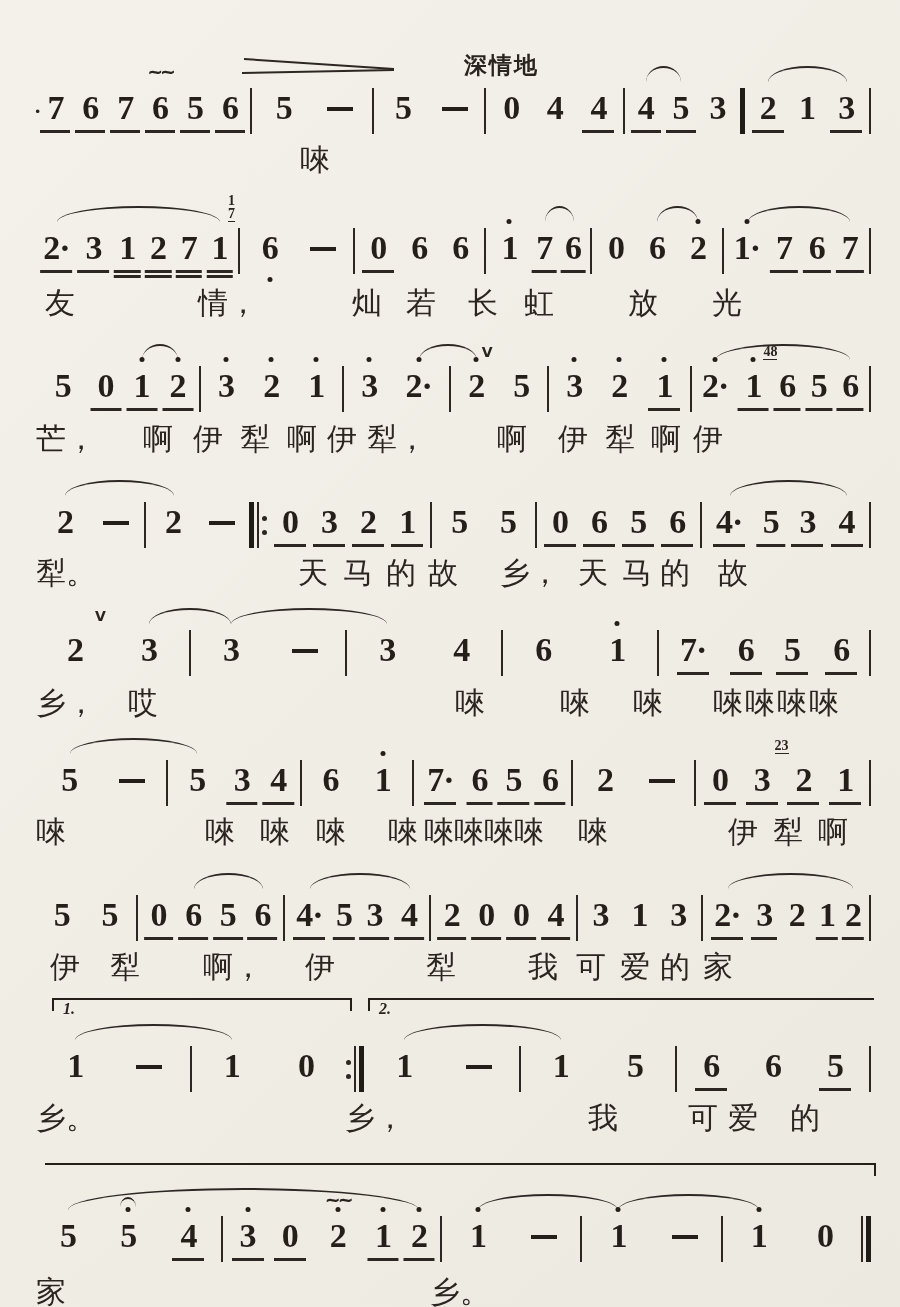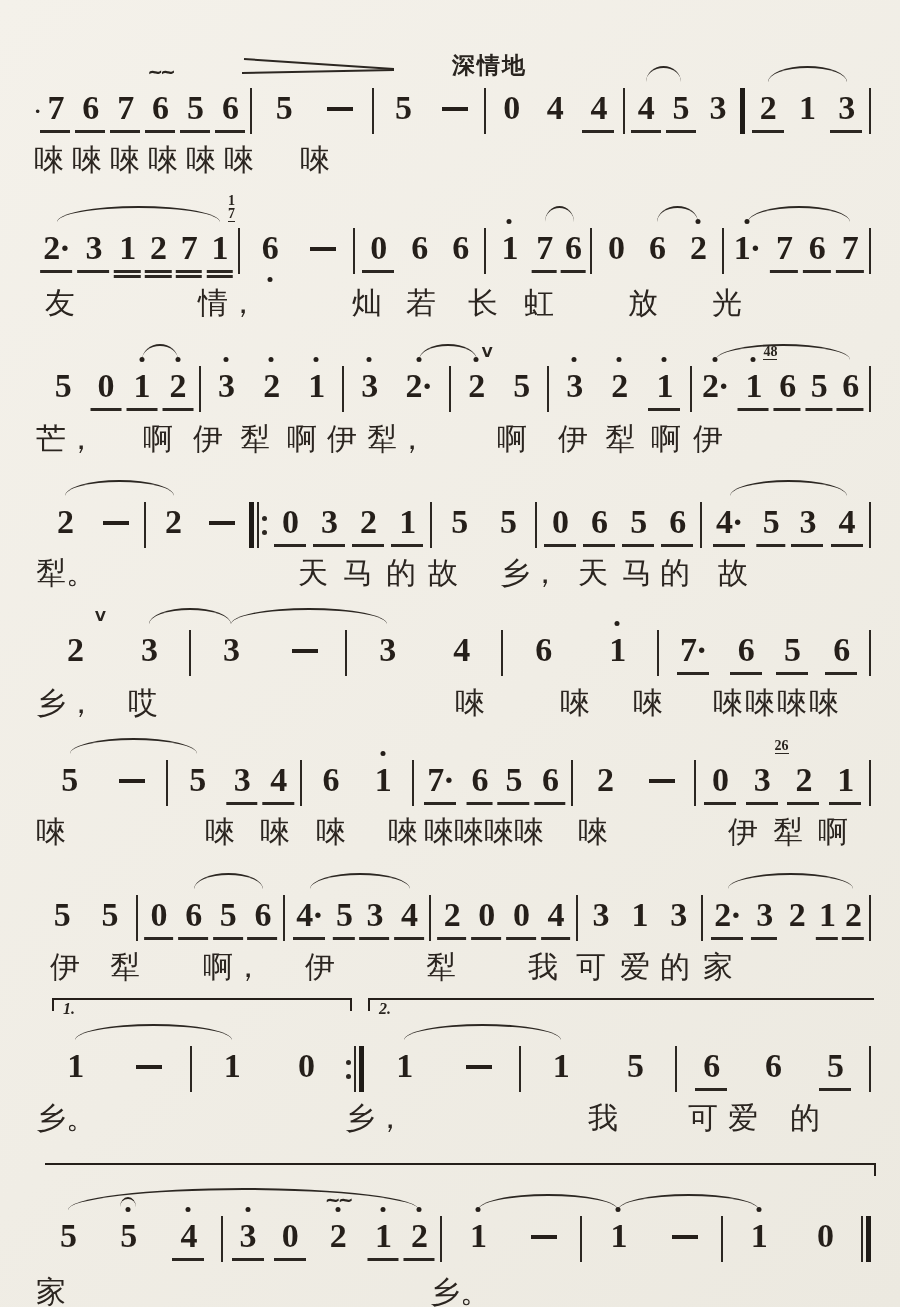--- a/index.html
+++ b/index.html
@@ -1,21 +1,21 @@
 <!DOCTYPE html>
 <html><head>
 <meta charset="utf-8">
 <style>
   html,body{margin:0;padding:0;}
   #sheet{
     position:relative;width:900px;height:1307px;overflow:hidden;
     background:linear-gradient(135deg,#f4f1ea 0%,#f0ede5 55%,#ece9e0 100%);
     font-family:"Liberation Serif",serif;color:#29241f;
   }
-  .tempo{position:absolute;left:452px;top:50px;font-weight:bold;font-size:23px;letter-spacing:2px;}
+  .tempo{position:absolute;left:464px;top:50px;font-weight:bold;font-size:23px;letter-spacing:2px;}
   .system{position:relative;width:100%;}
   .notes-row{position:absolute;left:38px;right:26px;display:flex;align-items:flex-start;height:46px;}
   .cell{position:relative;display:flex;justify-content:center;align-items:flex-start;height:46px;min-width:14px;}
   .num{font-weight:bold;font-size:34px;line-height:40px;color:#251f1a;position:relative;letter-spacing:-1px;}
   .dash{width:26px;height:4px;background:#251f1a;margin-top:19px;}
   .leaddot{position:absolute;left:-4px;top:10px;font-weight:bold;font-size:22px;}
   .hdot{position:absolute;top:-9px;left:50%;transform:translateX(-50%);width:5px;height:5px;border-radius:50%;background:#251f1a;}
   .ldot{position:absolute;top:49px;left:50%;transform:translateX(-50%);width:5px;height:5px;border-radius:50%;background:#251f1a;}
   .ul{position:absolute;left:50%;transform:translateX(-50%);width:32px;max-width:86%;height:2.5px;background:#2c2722;}
   .u1{top:42px;} .u2{top:47px;}
@@ -124,21 +124,20 @@
           <div class="num">1</div>
         </div>
         <div class="cell" style="flex: 0.9 1 0px;">
           <div class="num">3</div>
           <div class="ul u1"></div>
         </div>
         <div class="barwrap">
           <div class="bl thin"></div>
         </div>
       </div>
-      <div class="lyric" style="left: 34px; top: 140px; letter-spacing: 8px;">唻唻唻唻唻唻</div>
       <div class="lyric" style="left: 300px; top: 140px;">唻</div>
       <div class="slur" style="left: 645.5px; width: 35px; top: 66px;"></div>
       <div class="slur" style="left: 767.5px; width: 79px; top: 66px;"></div>
       <div class="hairpin" style="left: 242px; top: 56px;"><svg width="152" height="20" xmlns="http://www.w3.org/2000/svg">
           <line x1="2" y1="3" x2="152" y2="13" stroke="#2c2722" stroke-width="2"></line>
           <line x1="0" y1="17" x2="152" y2="14" stroke="#2c2722" stroke-width="2"></line>
         </svg></div>
     </div>
     <div class="system" style="height: 135px;">
       <div class="notes-row" style="top: 38px;">
@@ -616,21 +615,21 @@
           <div class="num">0</div>
           <div class="ul u1"></div>
         </div>
         <div class="cell" style="flex: 0.8 1 0px;">
           <div class="num">3</div>
           <div class="ul u1"></div>
         </div>
         <div class="cell" style="flex: 0.8 1 0px;">
           <div class="num">2</div>
           <div class="ul u1"></div>
-          <div class="grace">26</div>
+          <div class="grace">23</div>
         </div>
         <div class="cell" style="flex: 0.8 1 0px;">
           <div class="num">1</div>
           <div class="ul u1"></div>
         </div>
         <div class="barwrap">
           <div class="bl thin"></div>
         </div>
       </div>
       <div class="lyric" style="left: 36px; top: 92px;">唻</div>

